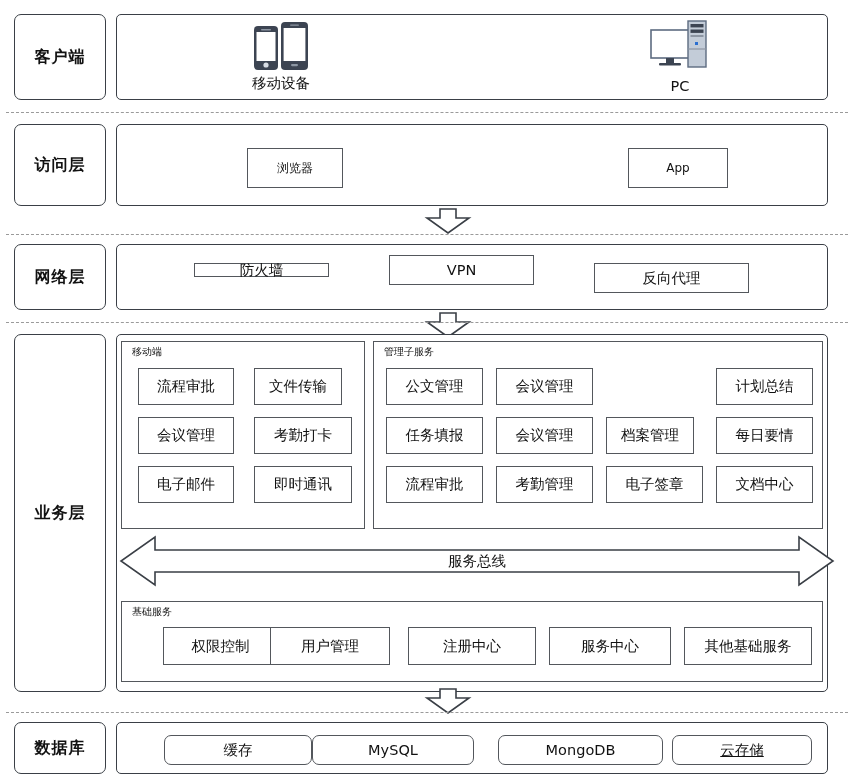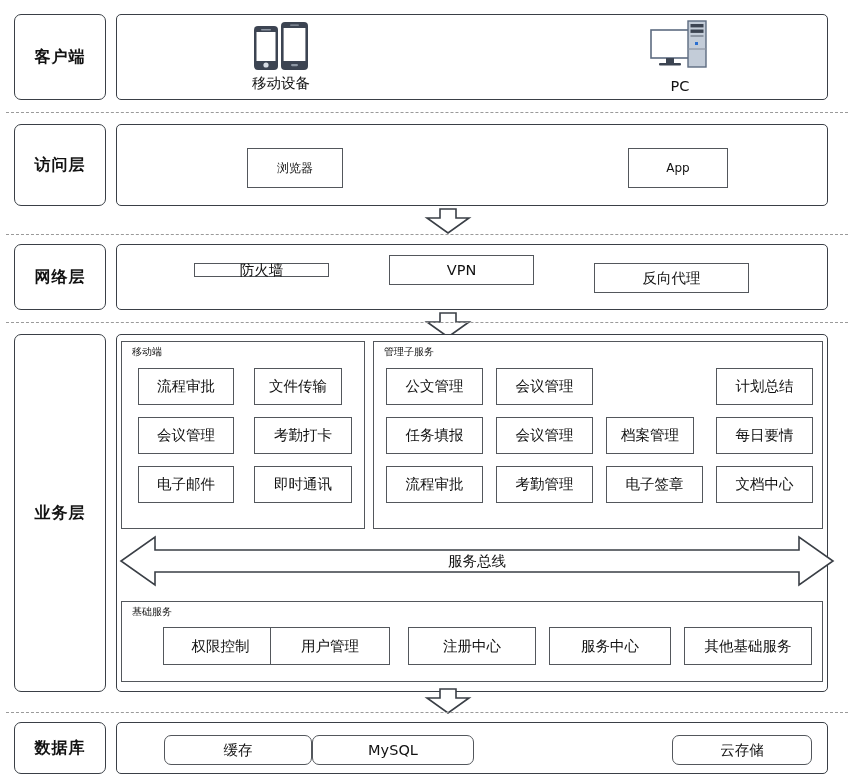--- a/index.html
+++ b/index.html
@@ -294,17 +294,20 @@
   </div>
 
   <div class="abs layer-panel" style="left:116px; top:722px; width:712px; height:52px;"></div>
 
   <div class="abs box rounded" style="left:144px; top:735px; width:148px; height:30px;margin-left:20px;">
     <span>缓存</span>
   </div>
   <div class="abs box rounded" style="left:312px; top:735px; width:162px; height:30px;">
     <span>MySQL</span>
   </div>
-  <div class="abs box rounded" style="left:672px; top:735px; width:140px; height:30px;">
+  <div class="abs box rounded" style="left:498px; top:735px; width:165px; height:30px;">
+    <span>MongoDB</span>
+  </div>
+  <div class="abs box rounded" style="left:672px; top:735px; width:140px; height:30px;text-decoration:underline;">
     <span>云存储</span>
   </div>
 
 </div>
 
 </body></html>

